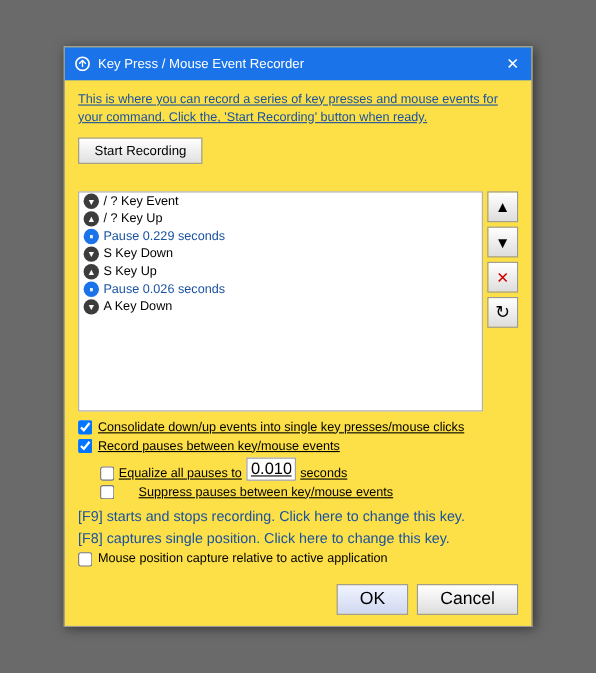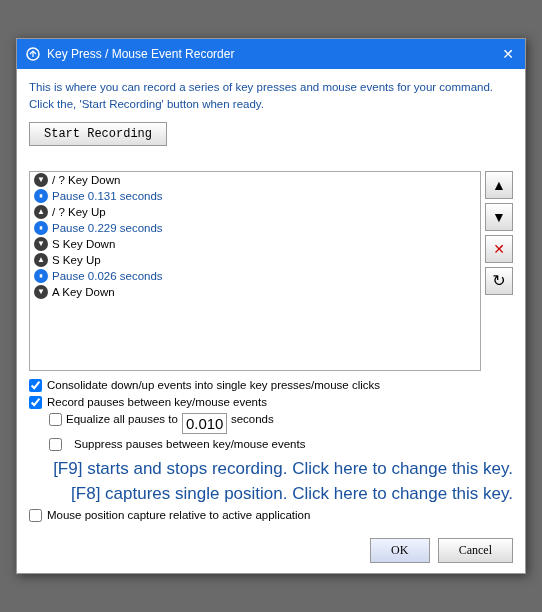--- a/index.html
+++ b/index.html
@@ -7,22 +7,22 @@
       background: #6a6a6a;
       display: flex;
       justify-content: center;
       align-items: center;
       width: 542px;
       height: 612px;
       font-family: 'Segoe UI', Tahoma, sans-serif;
       font-size: 12px;
     }
     .dialog {
-      width: 510px;
-      background: #ffffff;
+      width: 426px;
+      background: #fde047;
       border: 1px solid #999;
       box-shadow: 2px 2px 10px rgba(0,0,0,0.5);
     }
     .title-bar {
       background: #1a73e8;
       color: white;
       display: flex;
       align-items: center;
       padding: 6px 8px;
       gap: 6px;
@@ -49,29 +49,29 @@
       font-size: 14px;
     }
     .content {
       padding: 10px 12px;
     }
     .intro-text {
       color: #1a52a0;
       font-size: 11.5px;
       margin-bottom: 10px;
       line-height: 1.4;
+      text-decoration: underline;
     }
     .start-btn {
       border: 1px solid #999;
       background: linear-gradient(to bottom, #ffffff, #e0e0e0);
       padding: 4px 14px;
       font-size: 12px;
       cursor: pointer;
       margin-bottom: 25px;
-      font-family: Liberation Mono, monospace;
     }
 
     .list-area {
       display: flex;
       gap: 4px;
       margin-bottom: 8px;
     }
     .event-list {
       flex: 1;
       border: 1px solid #aaa;
@@ -127,84 +127,83 @@
       cursor: pointer;
       display: flex;
       align-items: center;
       justify-content: center;
       font-size: 14px;
     }
     .list-btn.red-icon { color: #c00; }
 
     .options-section {
       margin-bottom: 8px;
+      text-decoration: underline;
     }
     .checkbox-row {
       display: flex;
       align-items: center;
       gap: 5px;
       margin-bottom: 4px;
       font-size: 11.5px;
     }
     .sub-checkbox-row {
       display: flex;
       align-items: center;
-      gap: 12px;
+      gap: 22px;
       margin-bottom: 4px;
       font-size: 11.5px;
       margin-left: 20px;
     }
     .checkbox-row input[type=checkbox],
     .sub-checkbox-row input[type=checkbox] {
       width: 13px;
       height: 13px;
     }
     .equalize-row {
       display: flex;
-      align-items: flex-start;
+      align-items: flex-end;
       gap: 4px;
       font-size: 11.5px;
     }
     .equalize-input {
       border: 1px solid #999;
       width: 45px;
       padding: 1px 3px;
       font-size: 15px;
       text-align: center;
     }
     .link-text {
       color: #1a52a0;
       cursor: pointer;
-      font-size: 17px;
+      font-size: 13px;
       margin-bottom: 5px;
       text-decoration: none;
       display: block;
-      text-align: right;
     }
     .mouse-pos-row {
       display: flex;
       align-items: flex-start;
       gap: 5px;
       font-size: 11.5px;
       margin-top: 4px;
     }
     .footer-buttons {
       display: flex;
       justify-content: flex-end;
       gap: 8px;
       padding: 6px 12px 10px;
     }
     .footer-btn {
       border: 1px solid #999;
       background: linear-gradient(to bottom, #ffffff, #ddd);
       padding: 4px 20px;
-      font-size: 12px;
+      font-size: 16px;
       cursor: pointer;
       min-width: 60px;
-      font-family: Liberation Serif, serif;
     }
     .footer-btn.primary {
       background: linear-gradient(to bottom, #f0f4ff, #d0d8f0);
     }
     
     .event-list::-webkit-scrollbar { width: 12px; }
     .event-list::-webkit-scrollbar-track { background: #f0f0f0; }
     .event-list::-webkit-scrollbar-thumb { background: #c0c0c0; border: 1px solid #aaa; }
   </style>
 </head>
@@ -230,25 +229,21 @@
 
     
     <button class="start-btn">Start Recording</button>
 
     
     <div class="list-area">
       <div class="event-list">
 
       <div class="event-item">
             <div class="icon-arrow-down" style="background:#3c3c3c;">▼</div>
-            <span class="">/ ? Key Down</span>
-          </div>
-          <div class="event-item">
-            <div class="icon-pause">⏸</div>
-            <span class="pause-text">Pause 0.131 seconds</span>
+            <span class="">/ ? Key Event</span>
           </div>
           <div class="event-item">
             <div class="icon-arrow-up" style="background:#3c3c3c;">▲</div>
             <span class="">/ ? Key Up</span>
           </div>
           <div class="event-item">
             <div class="icon-pause">⏸</div>
             <span class="pause-text">Pause 0.229 seconds</span>
           </div>
           <div class="event-item">

